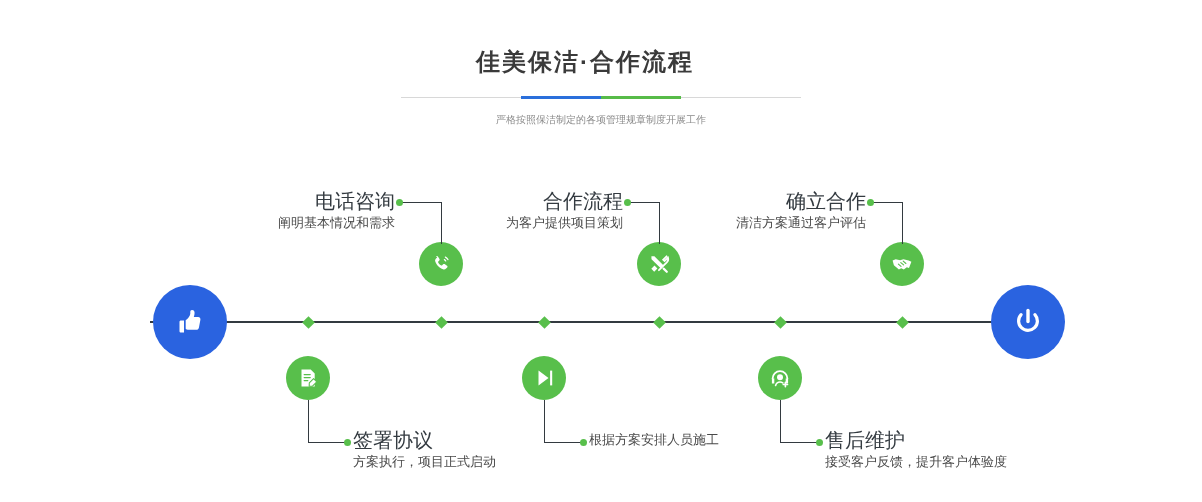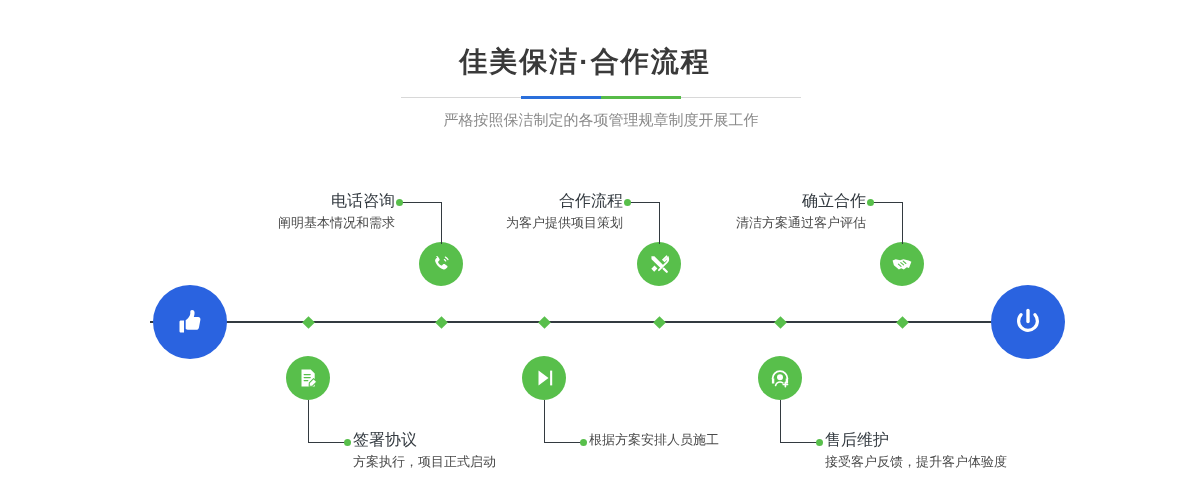--- a/index.html
+++ b/index.html
@@ -24,21 +24,21 @@
     top: 0;
     left: 0;
     width: 1202px;
     text-align: center;
   }
   .title {
     position: absolute;
     top: 40px;
     left: 0;
     width: 1170px;
-    font-size: 28px;
+    font-size: 24px;
     font-weight: bold;
     color: #3a3a3a;
     letter-spacing: 2px;
     line-height: 44px;
     white-space: nowrap;
   }
   .rule-wrap {
     position: absolute;
     top: 96px;
     left: 401px;
@@ -67,21 +67,21 @@
     top: 0;
     width: 80px;
     height: 3px;
     background: #57bb48;
   }
   .subtitle {
     position: absolute;
     top: 108px;
     left: 0;
     width: 1202px;
-    font-size: 15px;
+    font-size: 10px;
     color: #8a8a8a;
     line-height: 24px;
     white-space: nowrap;
   }
 
   
   .axis {
     position: absolute;
     left: 150px;
     top: 321px;
@@ -137,21 +137,21 @@
     height: 7px;
     border-radius: 50%;
     background: #58bf4b;
   }
 
   .label-block {
     position: absolute;
     white-space: nowrap;
   }
   .label-block .lbl-title {
-    font-size: 16px;
+    font-size: 20px;
     color: #333a40;
     line-height: 22px;
   }
   .label-block .lbl-desc {
     font-size: 13px;
     color: #4a4a4a;
     line-height: 20px;
     margin-top: 2px;
     font-family: Liberation Mono, monospace;
   }

